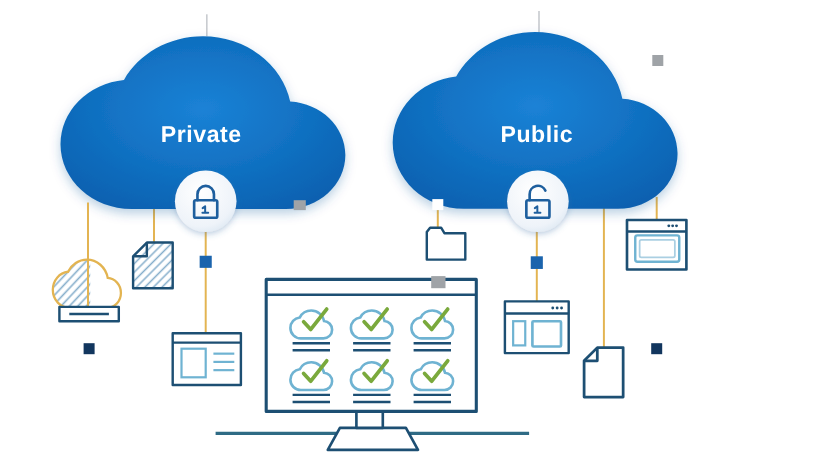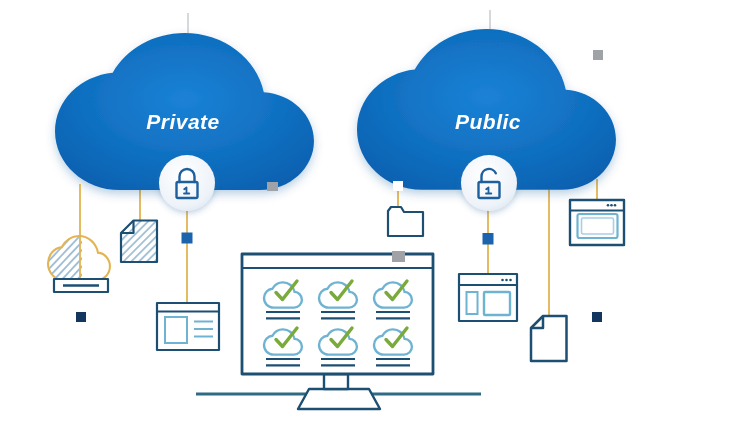--- a/index.html
+++ b/index.html
@@ -4,21 +4,21 @@
 <style>
   :root{
     --cloud-blue:#106fc0; --cloud-blue-light:#1b82d6; --cloud-blue-dark:#0a5dac;
     --outline-navy:#1d4f73; --table-teal:#2f6b85; --accent-gold:#e3b451;
     --accent-teal:#6fb3d2; --accent-teal-light:#aacfe2; --check-green:#7aa93c;
     --hatch-blue:#86aecb; --square-blue:#1b64ad; --square-navy:#12365e;
     --square-gray:#9fa3a7; --lock-stroke:#1e5f9e; --faint-line-gray:#c9ccd0;
     --white:#ffffff;
   }
   html,body{margin:0;padding:0;background:#fff;width:750px;height:430px;overflow:hidden;}
-  .stage{position:relative;width:750px;height:430px;font-family:"Liberation Sans",sans-serif;font-style:italic;}
+  .stage{position:relative;width:750px;height:430px;font-family:"Liberation Sans",sans-serif;}
   svg{display:block}
   .cloud-label{fill:var(--white);font-family:"Liberation Sans",sans-serif;font-size:21px;font-weight:bold;letter-spacing:.5px;text-anchor:middle;}
   .navy{stroke:var(--outline-navy);fill:none;stroke-width:2.2;stroke-linejoin:round;}
   .navy-fill-white{stroke:var(--outline-navy);fill:var(--white);stroke-width:2.2;stroke-linejoin:round;}
   .gold-line{stroke:var(--accent-gold);stroke-width:1.8;fill:none;}
   .faint-line{stroke:var(--faint-line-gray);stroke-width:1.5;fill:none;}
   .teal{stroke:var(--accent-teal);fill:none;stroke-width:2;}
   .lock{stroke:var(--lock-stroke);fill:none;stroke-width:2.4;stroke-linecap:round;stroke-linejoin:round;}
 </style>
 </head>

